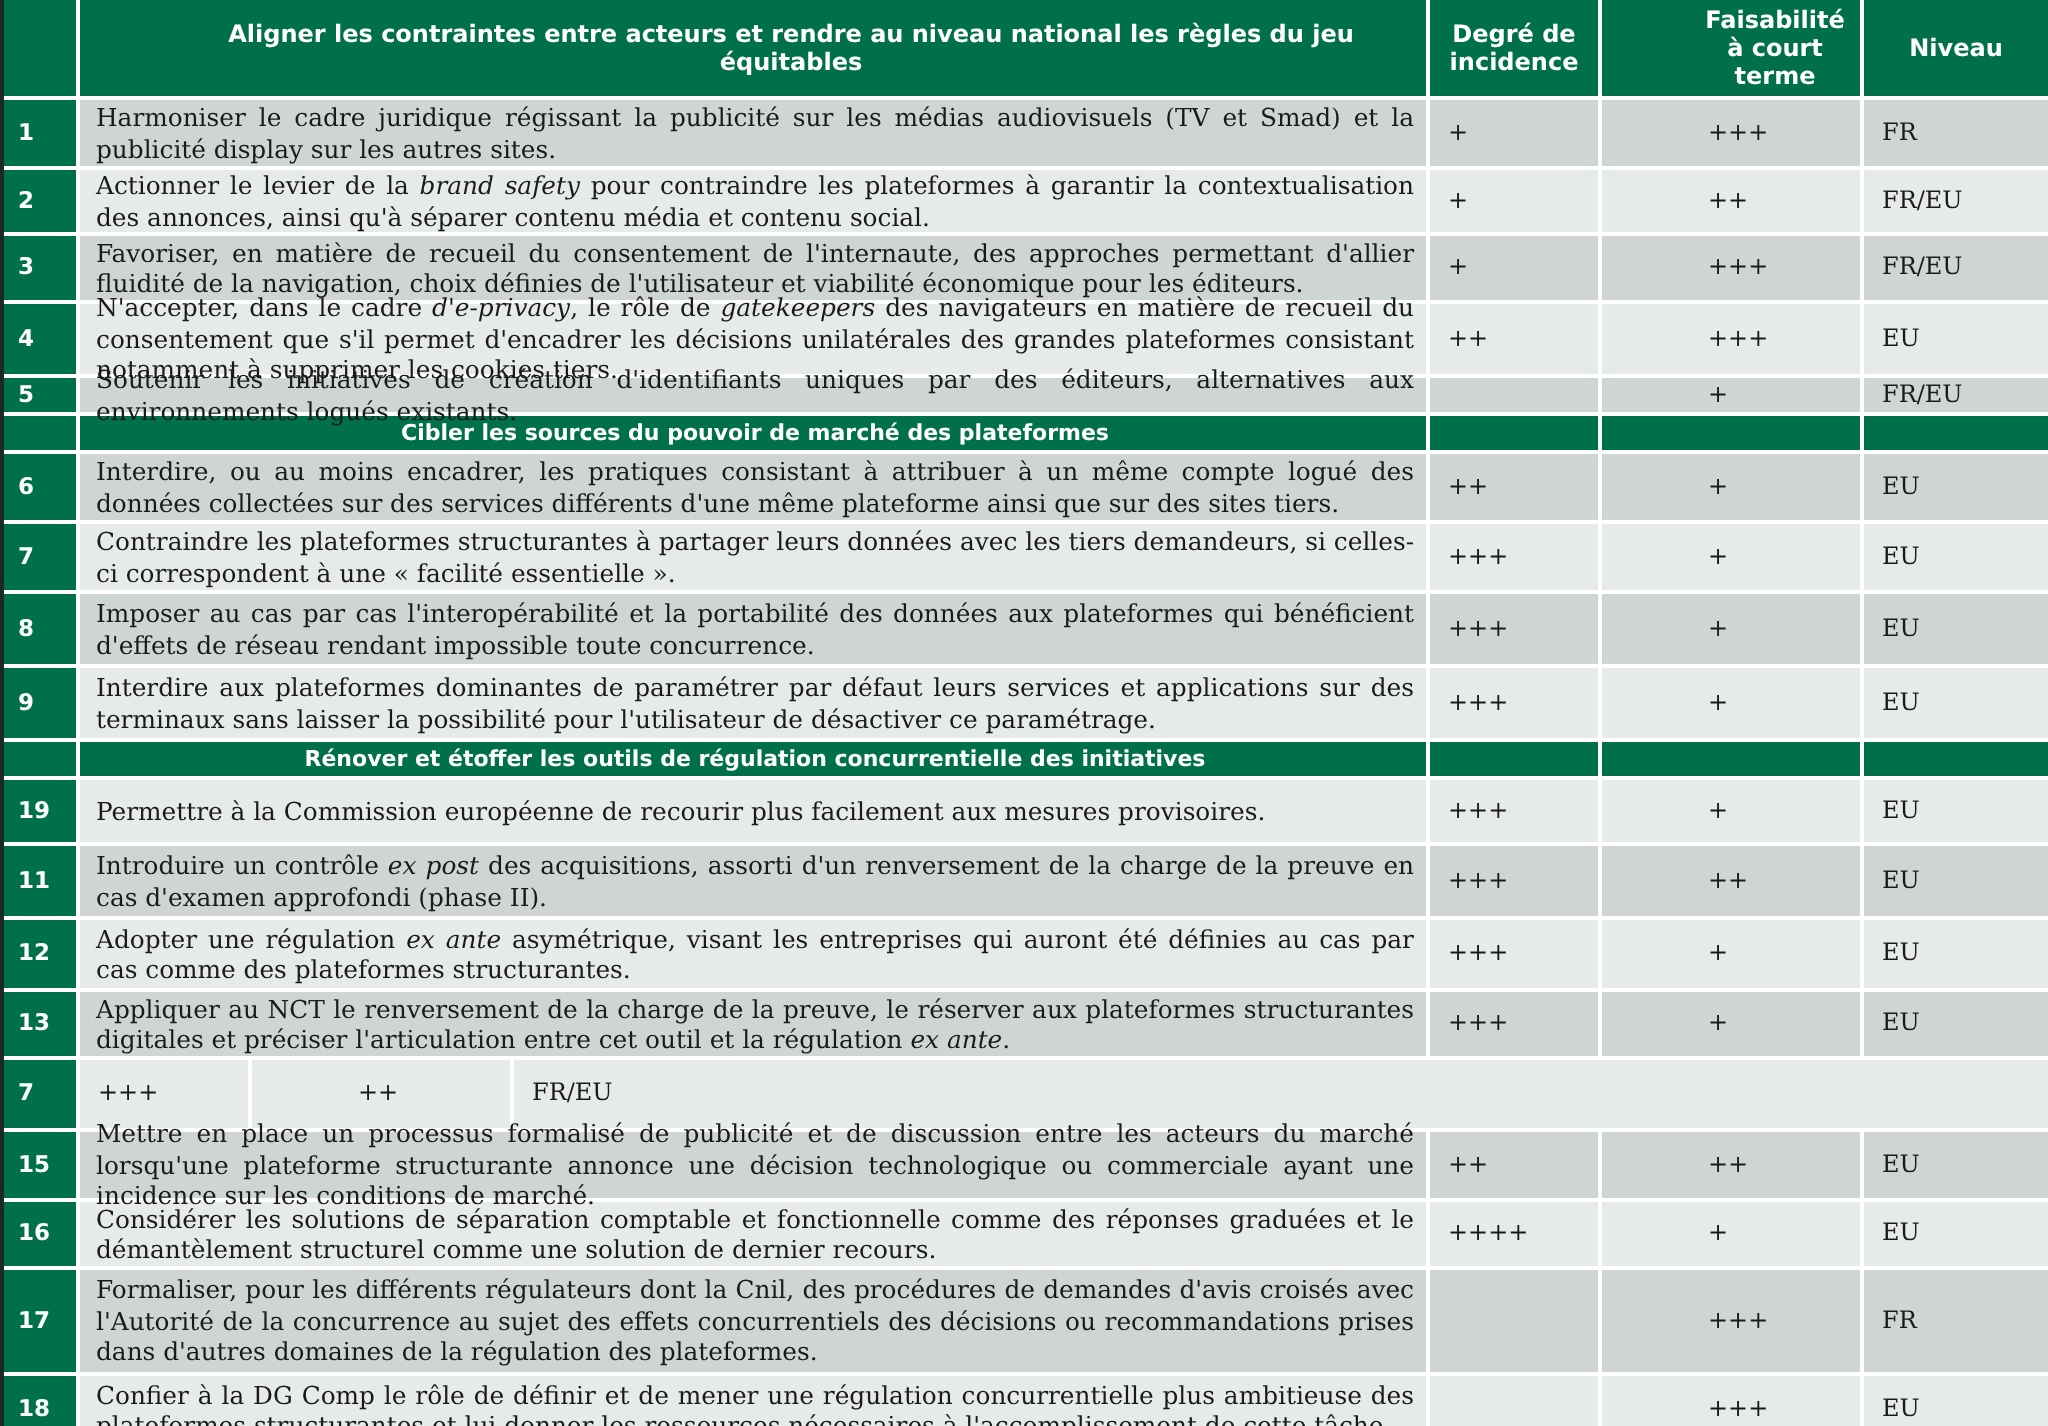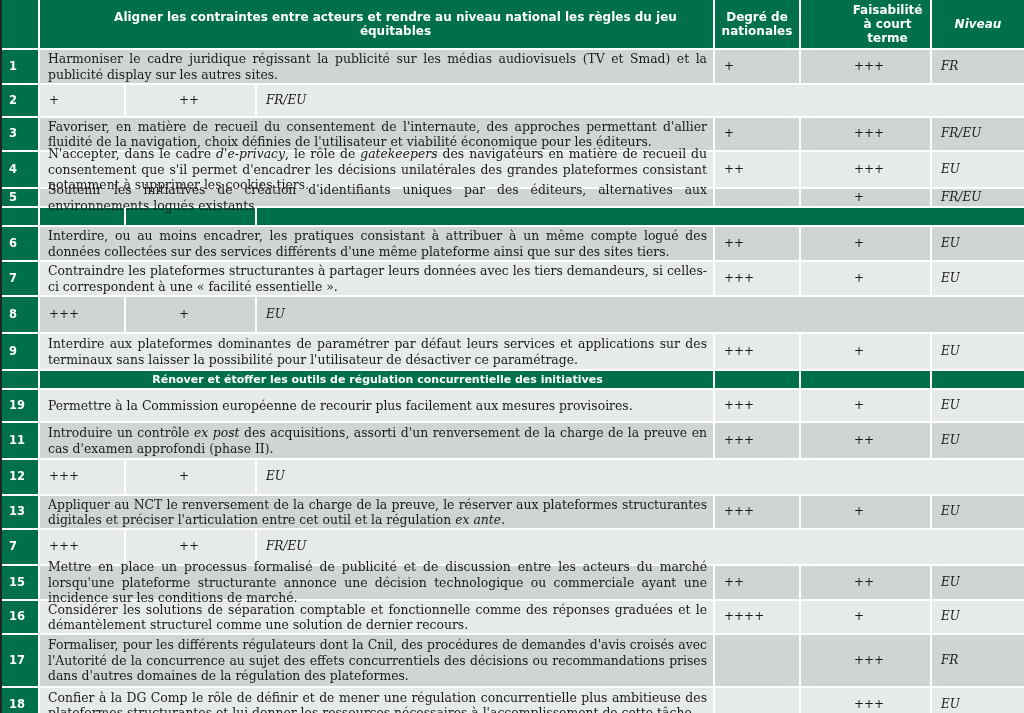--- a/index.html
+++ b/index.html
@@ -25,21 +25,21 @@
     border-right: 2px solid #ffffff;
     display: flex;
     align-items: center;
     font-size: 12.4px;
     line-height: 15.5px;
   }
   .c-num { width: 38px; padding-left: 7px; }
   .c-text { width: 675px; padding: 0 6px 0 8px; text-align: justify; }
   .c-deg { width: 86px; padding-left: 9px; }
   .c-fea { width: 87px; padding-left: 9px; margin-left: 44px; }
-  .c-niv { flex: 1; padding-left: 9px; border-right: none; font-style: italic; }
+  .c-niv { flex: 1; padding-left: 9px; border-right: none; }
 
   .hdr { background: #00704a; color: #ffffff; height: 50px; }
   .hdr .cell {
     font-family: "DejaVu Sans", "Liberation Sans", sans-serif;
     font-weight: bold; font-size: 12px; line-height: 14px;
     justify-content: center; text-align: center; padding: 0 2px;
   }
   .hdr .c-text { padding-left: 40px; }
 
   .sec { background: #00704a; color: #ffffff; height: 19px; }
@@ -60,36 +60,39 @@
   .txt { display: block; width: 100%; }
 </style>
 </head>
 <body>
 
 <div class="tbl">
 
   <div class="row hdr">
     <div class="cell c-num"></div>
     <div class="cell c-text">Aligner les contraintes entre acteurs et rendre au niveau national les règles du jeu équitables</div>
-    <div class="cell c-deg">Degré de nationales</div>
+    <div class="cell c-deg">Degré de incidence</div>
     <div class="cell c-fea">Faisabilité à court terme</div>
     <div class="cell c-niv">Niveau</div>
   </div>
 
   <div class="row odd" style="height:35px">
     <div class="cell c-num num-cell">1</div>
     <div class="cell c-text">
         <span class="txt">Harmoniser le cadre juridique régissant la publicité sur les médias audiovisuels (TV et Smad) et la publicité display sur les autres sites.</span>
       </div>
     <div class="cell c-deg val">+</div>
     <div class="cell c-fea val">+++</div>
     <div class="cell c-niv val">FR</div>
   </div>
   <div class="row even" style="height:33px">
     <div class="cell c-num num-cell">2</div>
+    <div class="cell c-text">
+        <span class="txt">Actionner le levier de la <i>brand safety</i> pour contraindre les plateformes à garantir la contextualisation des annonces, ainsi qu'à séparer contenu média et contenu social.</span>
+      </div>
     <div class="cell c-deg val">+</div>
     <div class="cell c-fea val">++</div>
     <div class="cell c-niv val">FR/EU</div>
   </div>
   <div class="row odd" style="height:34px">
     <div class="cell c-num num-cell">3</div>
     <div class="cell c-text">
         <span class="txt">Favoriser, en matière de recueil du consentement de l'internaute, des approches permettant d'allier fluidité de la navigation, choix définies de l'utilisateur et viabilité économique pour les éditeurs.</span>
       </div>
     <div class="cell c-deg val">+</div>
@@ -110,20 +113,21 @@
     <div class="cell c-text">
         <span class="txt">Soutenir les initiatives de création d'identifiants uniques par des éditeurs, alternatives aux environnements logués existants.</span>
       </div>
     <div class="cell c-deg val"></div>
     <div class="cell c-fea val">+</div>
     <div class="cell c-niv val">FR/EU</div>
   </div>
 
   <div class="row sec">
     <div class="cell c-num"></div>
+    <div class="cell c-text">Cibler les sources du pouvoir de marché des plateformes</div>
     <div class="cell c-deg"></div>
     <div class="cell c-fea"></div>
     <div class="cell c-niv"></div>
   </div>
 
   <div class="row odd" style="height:35px">
     <div class="cell c-num num-cell">6</div>
     <div class="cell c-text">
         <span class="txt">Interdire, ou au moins encadrer, les pratiques consistant à attribuer à un même compte logué des données collectées sur des services différents d'une même plateforme ainsi que sur des sites tiers.</span>
       </div>
@@ -135,20 +139,23 @@
     <div class="cell c-num num-cell">7</div>
     <div class="cell c-text">
         <span class="txt">Contraindre les plateformes structurantes à partager leurs données avec les tiers demandeurs, si celles-ci correspondent à une « facilité essentielle ».</span>
       </div>
     <div class="cell c-deg val">+++</div>
     <div class="cell c-fea val">+</div>
     <div class="cell c-niv val">EU</div>
   </div>
   <div class="row odd" style="height:37px">
     <div class="cell c-num num-cell">8</div>
+    <div class="cell c-text">
+        <span class="txt">Imposer au cas par cas l'interopérabilité et la portabilité des données aux plateformes qui bénéficient d'effets de réseau rendant impossible toute concurrence.</span>
+      </div>
     <div class="cell c-deg val">+++</div>
     <div class="cell c-fea val">+</div>
     <div class="cell c-niv val">EU</div>
   </div>
   <div class="row even" style="height:37px">
     <div class="cell c-num num-cell">9</div>
     <div class="cell c-text">
         <span class="txt">Interdire aux plateformes dominantes de paramétrer par défaut leurs services et applications sur des terminaux sans laisser la possibilité pour l'utilisateur de désactiver ce paramétrage.</span>
       </div>
     <div class="cell c-deg val">+++</div>
@@ -177,20 +184,23 @@
     <div class="cell c-num num-cell">11</div>
     <div class="cell c-text">
         <span class="txt">Introduire un contrôle <i>ex post</i> des acquisitions, assorti d'un renversement de la charge de la preuve en cas d'examen approfondi (phase II).</span>
       </div>
     <div class="cell c-deg val">+++</div>
     <div class="cell c-fea val">++</div>
     <div class="cell c-niv val">EU</div>
   </div>
   <div class="row even" style="height:36px">
     <div class="cell c-num num-cell">12</div>
+    <div class="cell c-text">
+        <span class="txt">Adopter une régulation <i>ex ante</i> asymétrique, visant les entreprises qui auront été définies au cas par cas comme des plateformes structurantes.</span>
+      </div>
     <div class="cell c-deg val">+++</div>
     <div class="cell c-fea val">+</div>
     <div class="cell c-niv val">EU</div>
   </div>
   <div class="row odd" style="height:34px">
     <div class="cell c-num num-cell">13</div>
     <div class="cell c-text">
         <span class="txt">Appliquer au NCT le renversement de la charge de la preuve, le réserver aux plateformes structurantes digitales et préciser l'articulation entre cet outil et la régulation <i>ex ante</i>.</span>
       </div>
     <div class="cell c-deg val">+++</div>

